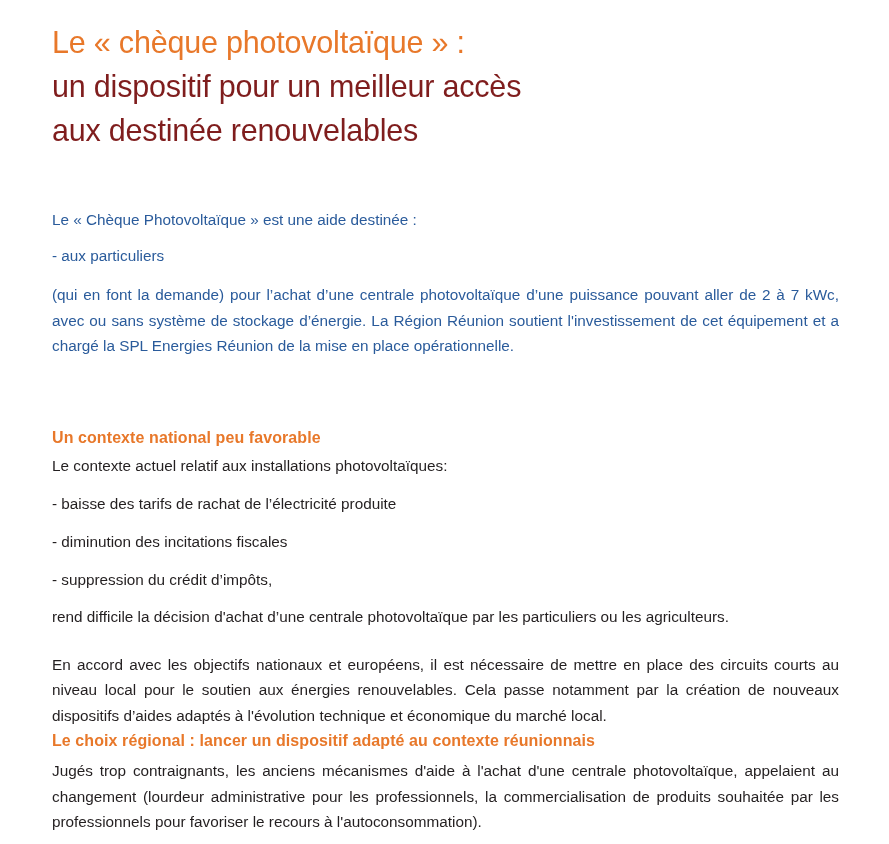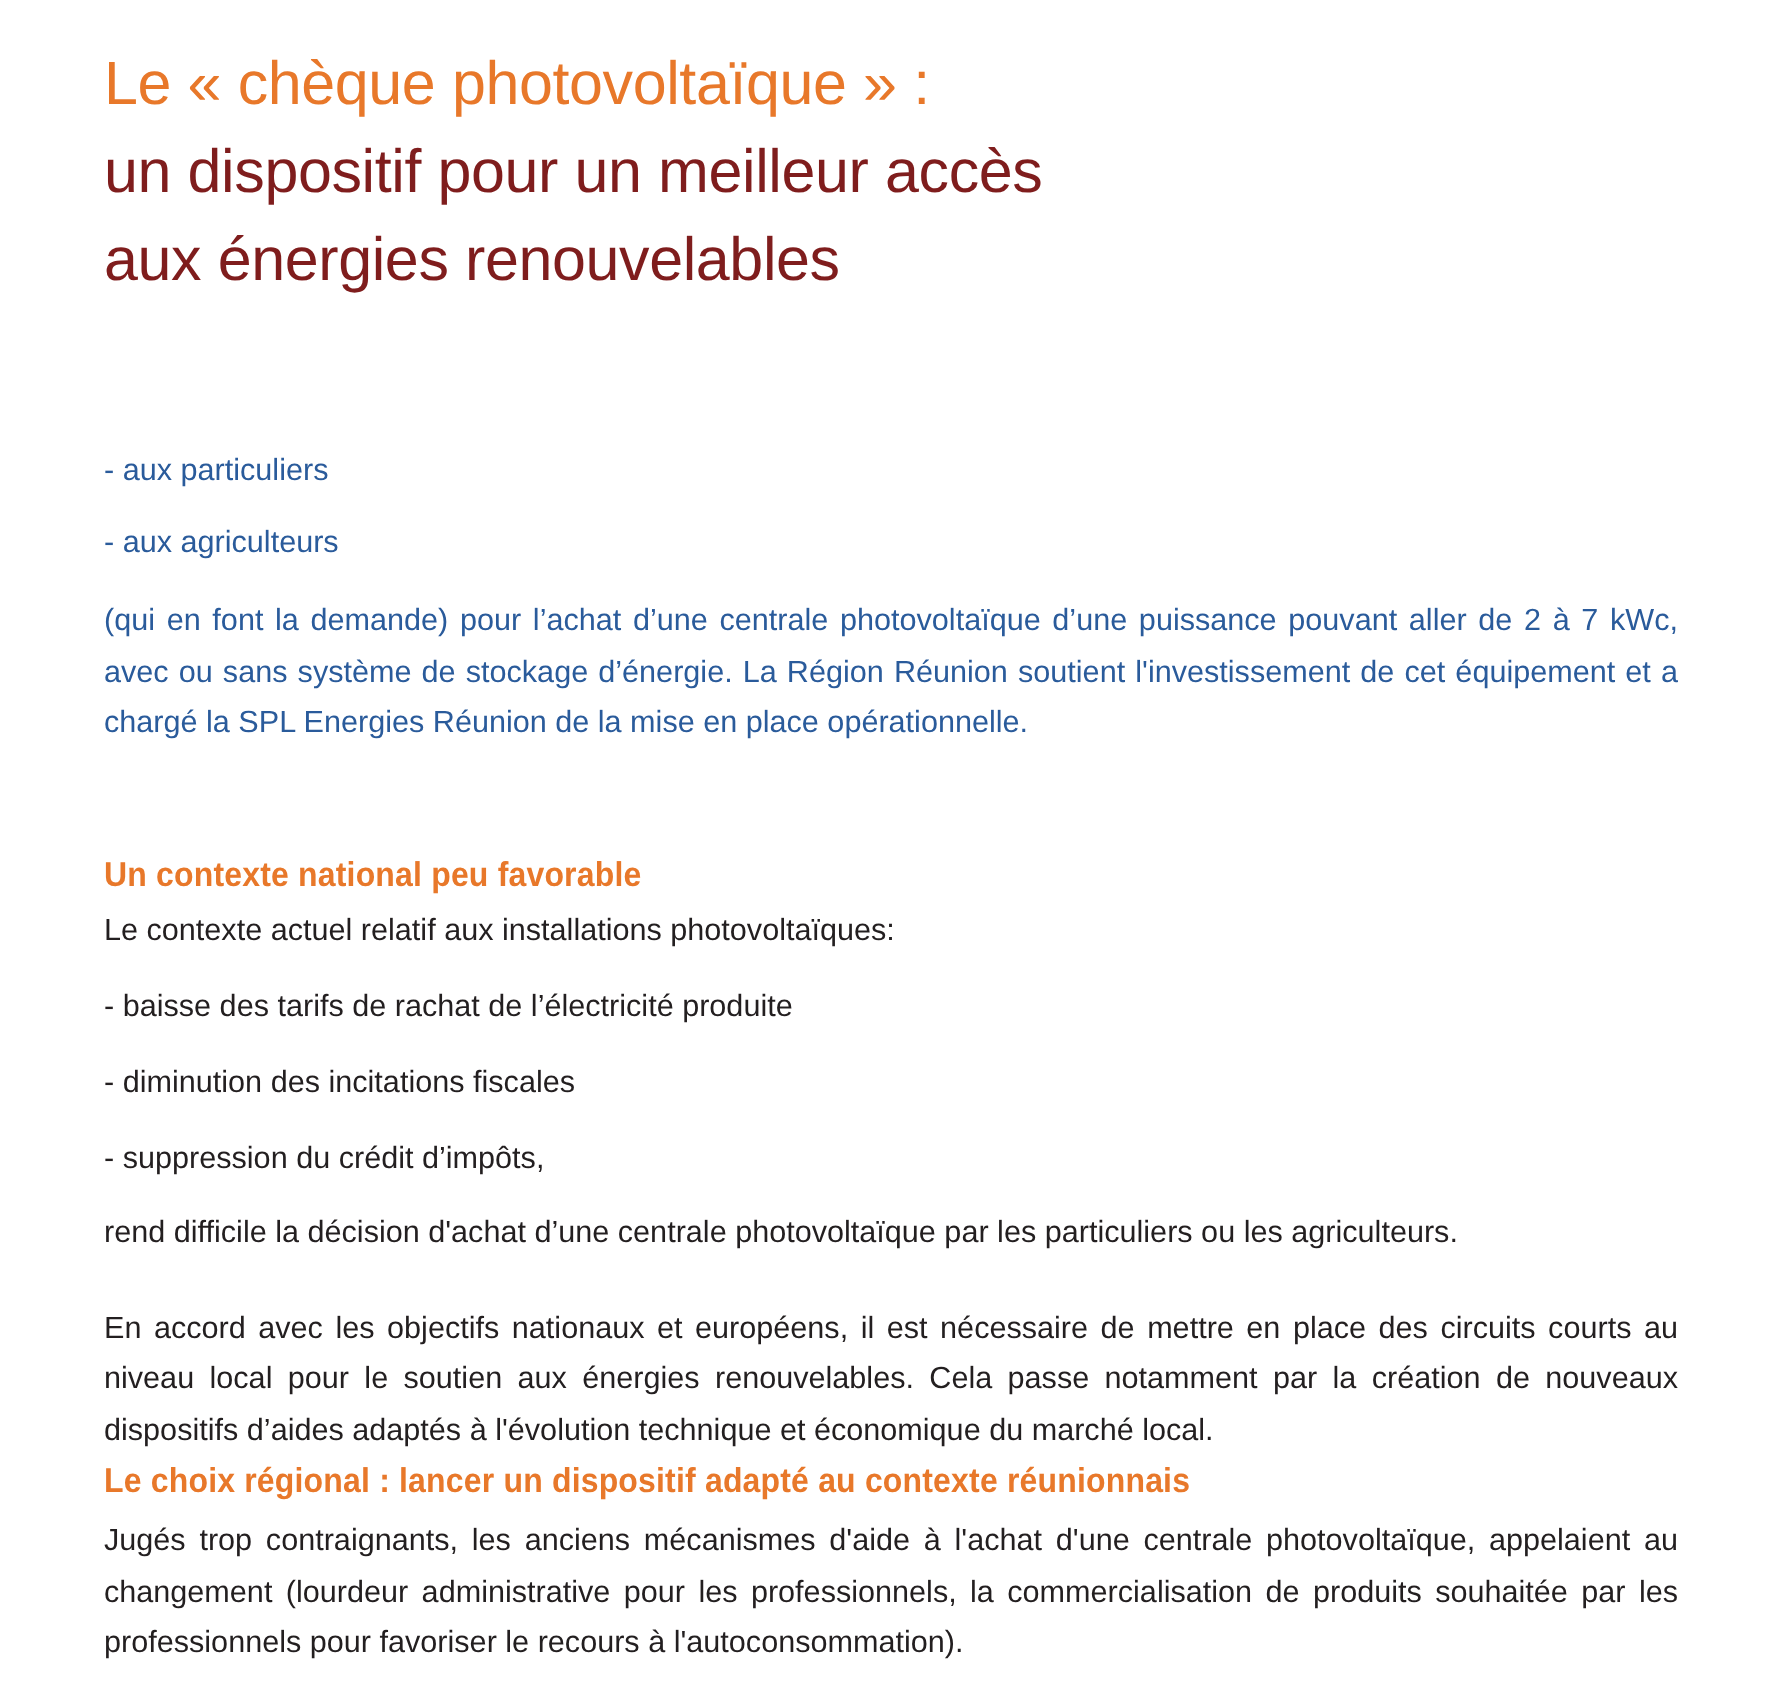--- a/index.html
+++ b/index.html
@@ -113,26 +113,26 @@
   }
 </style>
 </head>
 <body>
 
 <div class="page">
 
   <div class="title-block">
     <div class="title-line title-line-1">Le « chèque photovoltaïque » :</div>
     <div class="title-line title-line-2">un dispositif pour un meilleur accès</div>
-    <div class="title-line title-line-3">aux énergies renouvelables</div>
+    <div class="title-line title-line-3">aux destinée renouvelables</div>
   </div>
 
   <div class="intro-block">
+    <div class="intro-lead">Le « Chèque Photovoltaïque » est une aide destinée :</div>
     <div class="intro-item">- aux particuliers</div>
-    <div class="intro-item">- aux agriculteurs</div>
     <div class="intro-para">(qui en font la demande) pour l’achat d’une centrale photovoltaïque d’une puissance pouvant aller de 2 à 7 kWc, avec ou sans système de stockage d’énergie. La Région Réunion soutient l'investissement de cet équipement et a chargé la SPL Energies Réunion de la mise en place opérationnelle.</div>
   </div>
 
   <div class="section section-2">
     <div class="section-heading">Le choix régional : lancer un dispositif adapté au contexte réunionnais</div>
     <div class="body-para heading-gap">Jugés trop contraignants, les anciens mécanismes d'aide à l'achat d'une centrale photovoltaïque, appelaient au changement (lourdeur administrative pour les professionnels, la commercialisation de produits souhaitée par les professionnels pour favoriser le recours à l'autoconsommation).</div>
   </div>
 
   <div class="section section-1">
     <div class="section-heading">Un contexte national peu favorable</div>

